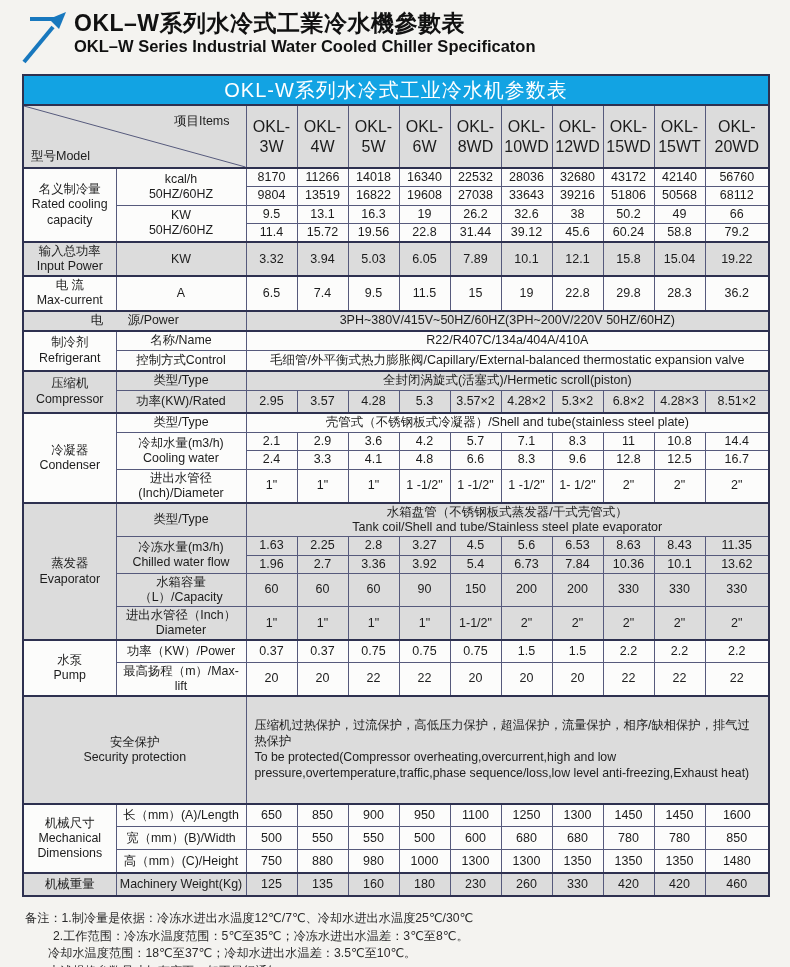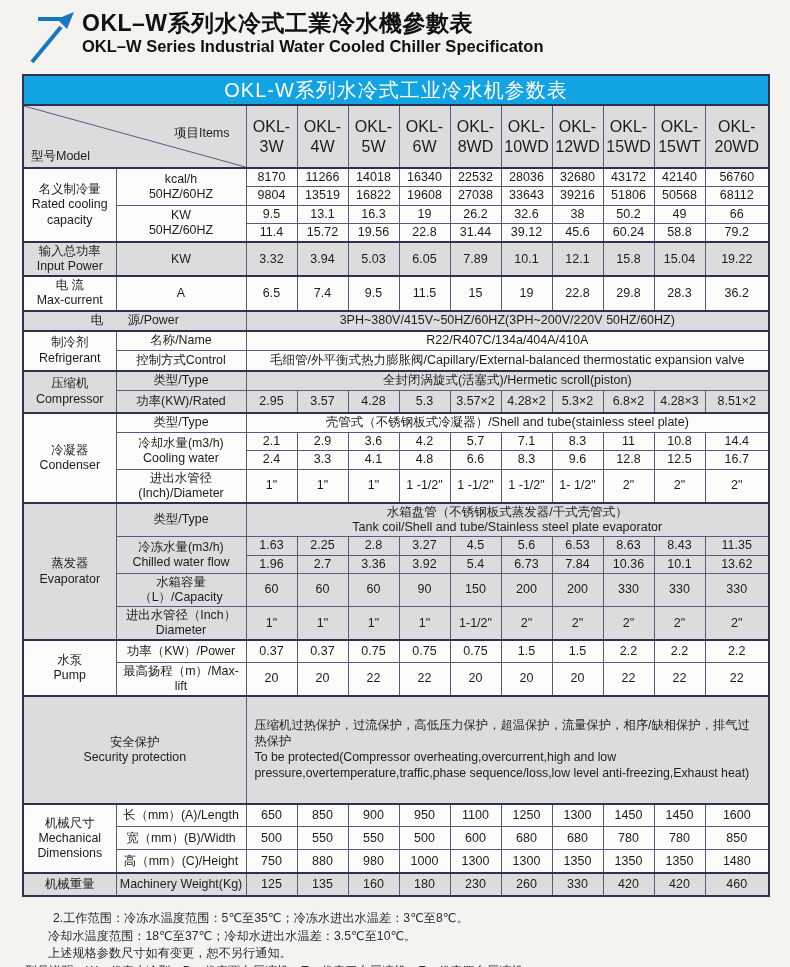--- a/index.html
+++ b/index.html
@@ -1,19 +1,19 @@
 <!DOCTYPE html>
 <html><head>
 <meta charset="utf-8">
 <style>
   * { box-sizing: border-box; }
   body { margin:0; background:#f4f3f0; font-family:"Liberation Sans","DejaVu Sans",sans-serif; color:#1c1c1c; }
   .page { width:790px; height:967px; overflow:hidden; background:#f4f3f0; }
 
-  .hdr { display:flex; align-items:flex-start; padding:8px 0 0 24px; }
+  .hdr { display:flex; align-items:flex-start; padding:8px 0 0 16px; }
   .logo { width:58px; height:58px; flex:0 0 58px; }
   .titles { padding-top:2px; }
   .t1 { font-size:23px; font-weight:bold; letter-spacing:0.5px; color:#111; line-height:1.15; }
   .t2 { font-size:16.5px; font-weight:bold; color:#111; line-height:1.25; }
 
   table.spec { border-collapse:collapse; table-layout:fixed; width:746px; margin:8px 0 0 22px;
                border:2px solid #2e3150; background:#fcfcfb; }
   td { border:1px solid #565a7c; font-size:12.5px; text-align:center; vertical-align:middle;
        padding:1px 2px; white-space:pre-line; line-height:1.22; overflow:hidden; }
   tr.cap td { background:#12a3e3; color:#fff; font-size:20px; font-weight:normal; height:30px;
@@ -21,21 +21,21 @@
   tr.g td { background:#dcdcdc; }
   tr.w td { background:#fcfcfb; }
   tr.sec td { border-top:2px solid #2e3150; }
 
   .hA{height:36px}.hB{height:18px}.hC{height:30px}.hD{height:20px}.hE{height:22px}
   .hF{height:28px}.hG{height:34px}.hH{height:26px}.hI{height:48px}.hJ{height:23px}
 
   td.corner { position:relative; padding:0; }
   td.corner svg { position:absolute; left:0; top:0; width:100%; height:100%; display:block; }
   .cm { position:absolute; left:7px; bottom:3px; font-size:12.5px; }
-  .ci { position:absolute; right:16px; top:20px; font-size:12.5px; }
+  .ci { position:absolute; right:16px; top:8px; font-size:12.5px; }
 
   td.secv { text-align:left; padding:21px 8px; font-size:12.3px; line-height:1.3; }
   td.model { font-size:16px; }
   td.lbl, td.item { font-size:12.4px; }
 
   .notes { margin:13px 0 0 25px; font-size:12.2px; line-height:17.6px; color:#2a2a2a; width:750px; }
   .nl { white-space:pre-wrap; }
   .ind1 { padding-left:28px; }
   .ind2 { padding-left:23px; }
 </style>
@@ -430,20 +430,21 @@
           <td class="v">260</td>
           <td class="v">330</td>
           <td class="v">420</td>
           <td class="v">420</td>
           <td class="v">460</td>
         </tr>
   </tbody>
     </table>
 
   <div class="notes">
+    <div class="nl">备注：1.制冷量是依据：冷冻水进出水温度12℃/7℃、冷却水进出水温度25℃/30℃</div>
     <div class="nl ind1">2.工作范围：冷冻水温度范围：5℃至35℃；冷冻水进出水温差：3℃至8℃。</div>
     <div class="nl ind2">冷却水温度范围：18℃至37℃；冷却水进出水温差：3.5℃至10℃。</div>
     <div class="nl ind2">上述规格参数尺寸如有变更，恕不另行通知。</div>
     <div class="nl">型号说明：W：代表水冷型，D：代表两台压缩机，T：代表三台压缩机，F：代表四台压缩机</div>
 
   </div>
 
 </div>
 
 </body></html>

